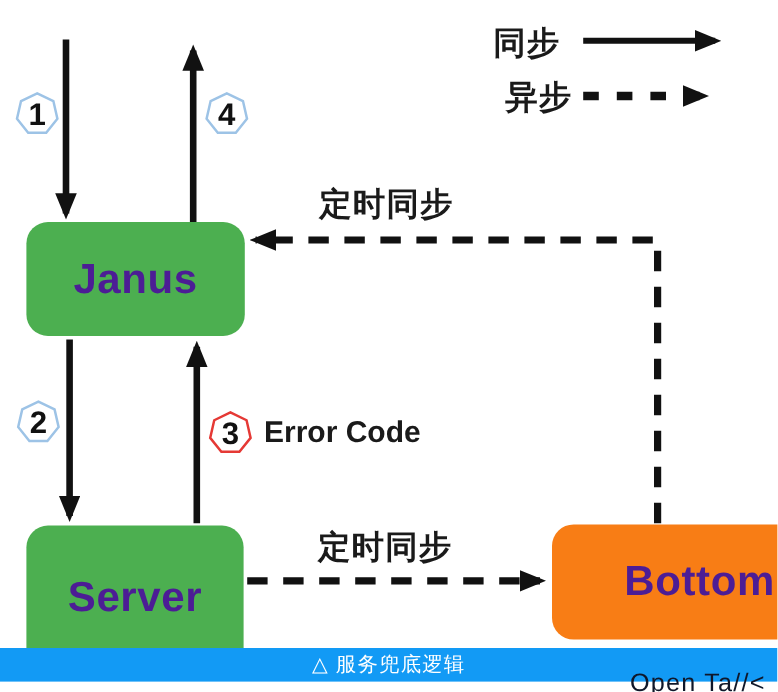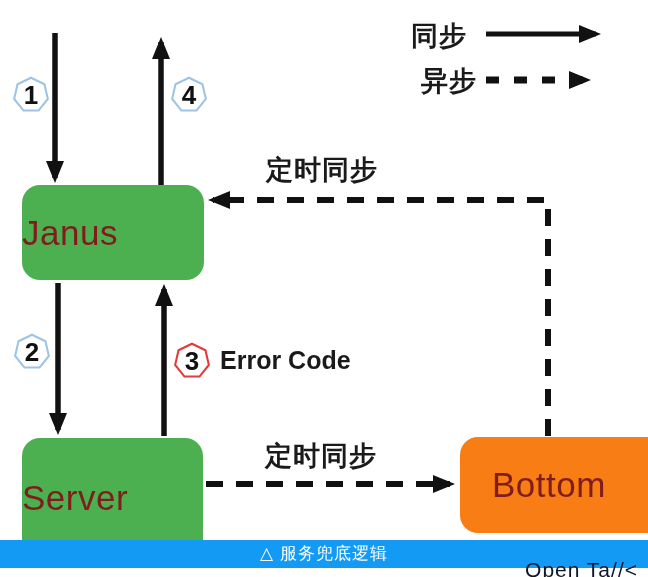--- a/index.html
+++ b/index.html
@@ -3,22 +3,22 @@
 <meta charset="utf-8">
 <style>
   html,body{margin:0;padding:0;background:#ffffff;}
   .canvas{
     position:relative;width:648px;height:577px;background:#ffffff;overflow:hidden;
     font-family:"Liberation Sans","DejaVu Sans",sans-serif;color:#1a1a1a;
   }
   .overlay{position:absolute;left:0;top:0;width:648px;height:577px;z-index:1;}
   
   .node{
-    position:absolute;z-index:2;display:flex;align-items:center;justify-content:flex-start;
-    color:#7f1d1d;font-size:35px;font-weight:400;border-radius:18px;letter-spacing:.5px;
+    position:absolute;z-index:2;display:flex;align-items:center;justify-content:center;
+    color:#4c1d95;font-size:35px;font-weight:700;border-radius:18px;letter-spacing:.5px;
   }
   .node.green{background:#4caf50;}
   .node.orange{background:#f87d15;}
   #node-janus{left:22px;top:185px;width:182px;height:95px;}
   #node-server{left:22px;top:438px;width:181px;height:120px;}
   #node-bottom{left:460px;top:437px;width:182px;height:96px;padding-left:32px;}
   
   .badge{position:absolute;z-index:3;width:38px;height:38px;}
   .badge svg{position:absolute;left:0;top:0;width:38px;height:38px;}
   .badge .num{

